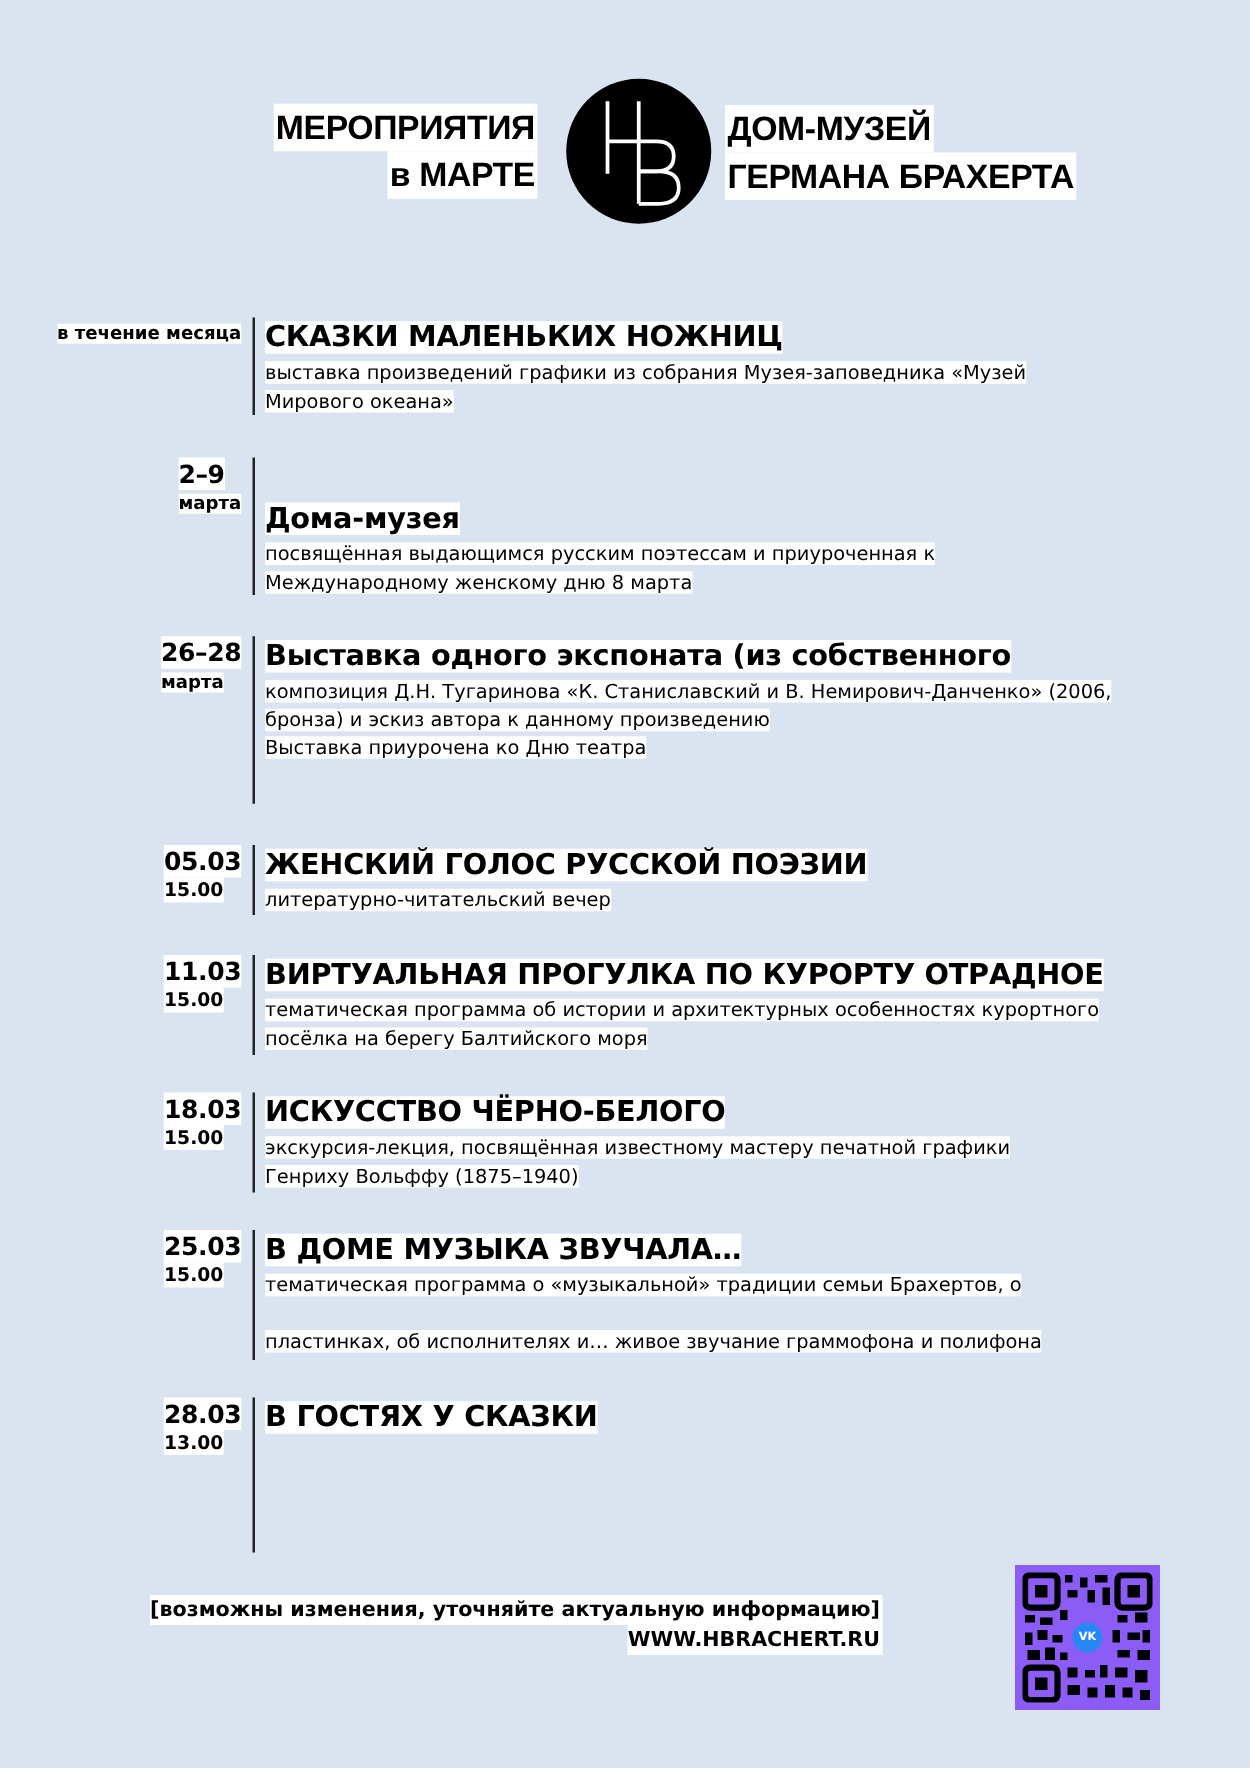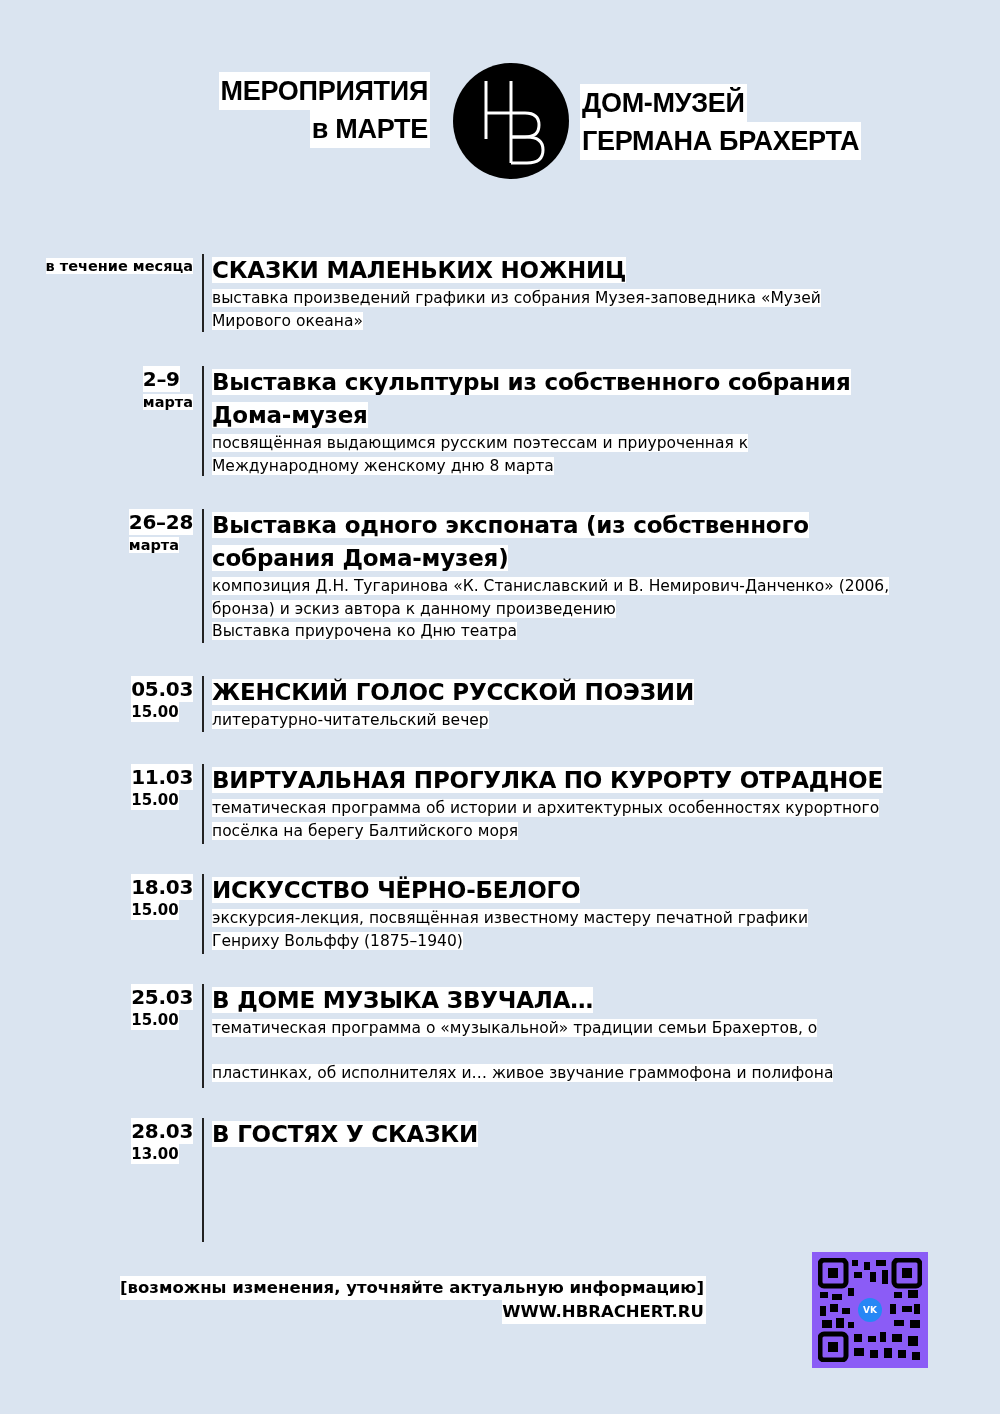--- a/index.html
+++ b/index.html
@@ -8,21 +8,21 @@
     background: #dae4f0;
     font-family: "DejaVu Sans", sans-serif;
     color: #000;
     position: relative;
     overflow: hidden;
   }
   .hl { background: #ffffff; }
 
   
   .header { position: absolute; top: 60px; left: 0; width: 1000px; height: 140px; }
-  .hdr-left { position: absolute; right: 570px; top: 12px; text-align: right;
+  .hdr-left { position: absolute; right: 570px; top: 23px; text-align: right;
     font-family: "Liberation Sans", sans-serif; font-weight: bold; font-size: 27px; line-height: 38px; letter-spacing: -0.3px; margin-left: 24px; }
   .hdr-left span, .hdr-right span { display: inline-block; padding: 0 2px; }
   .hdr-right { position: absolute; left: 580px; top: 24px; text-align: left;
     font-family: "Liberation Sans", sans-serif; font-weight: bold; font-size: 27px; line-height: 38px; letter-spacing: -0.3px; }
   .logo { position: absolute; left: 453px; top: 3px; width: 116px; height: 116px; border-radius: 50%; background: #000; }
   .logo svg { position: absolute; left: 0; top: 0; }
 
   
   .event { position: absolute; left: 0; width: 1000px; }
   .ev-date { position: absolute; right: 807px; text-align: left; }
@@ -85,40 +85,39 @@
 </div>
 
 <div class="event" style="top:366px;">
   <div class="ev-date">
     <span class="row"><span class="hl d">2–9</span></span>
     <span class="row"><span class="hl month-label">марта</span></span>
   </div>
   <div class="ev-bar" style="top:0; height:110px;"></div>
   <div class="ev-body">
     <div class="ev-title">
-      <span class="hl">Выставка скульптуры из собственного собрания</span><br>
+      <br>
       <span class="hl">Дома-музея</span>
     </div>
     <div class="ev-desc">
       <span class="hl">посвящённая выдающимся русским поэтессам и приуроченная к</span><br>
       <span class="hl">Международному женскому дню 8 марта</span>
     </div>
   </div>
 </div>
 
 <div class="event" style="top:509px;">
   <div class="ev-date">
     <span class="row"><span class="hl d">26–28</span></span>
     <span class="row"><span class="hl month-label">марта</span></span>
   </div>
   <div class="ev-bar" style="top:0; height:134px;"></div>
   <div class="ev-body">
     <div class="ev-title">
       <span class="hl">Выставка одного экспоната (из собственного</span><br>
-      <span class="hl">собрания Дома-музея)</span>
     </div>
     <div class="ev-desc">
       <span class="hl">композиция Д.Н. Тугаринова «К. Станиславский и В. Немирович-Данченко» (2006,</span><br>
       <span class="hl">бронза) и эскиз автора к данному произведению</span><br>
       <span class="hl">Выставка приурочена ко Дню театра</span>
     </div>
   </div>
 </div>
 
 <div class="event" style="top:676px;">

